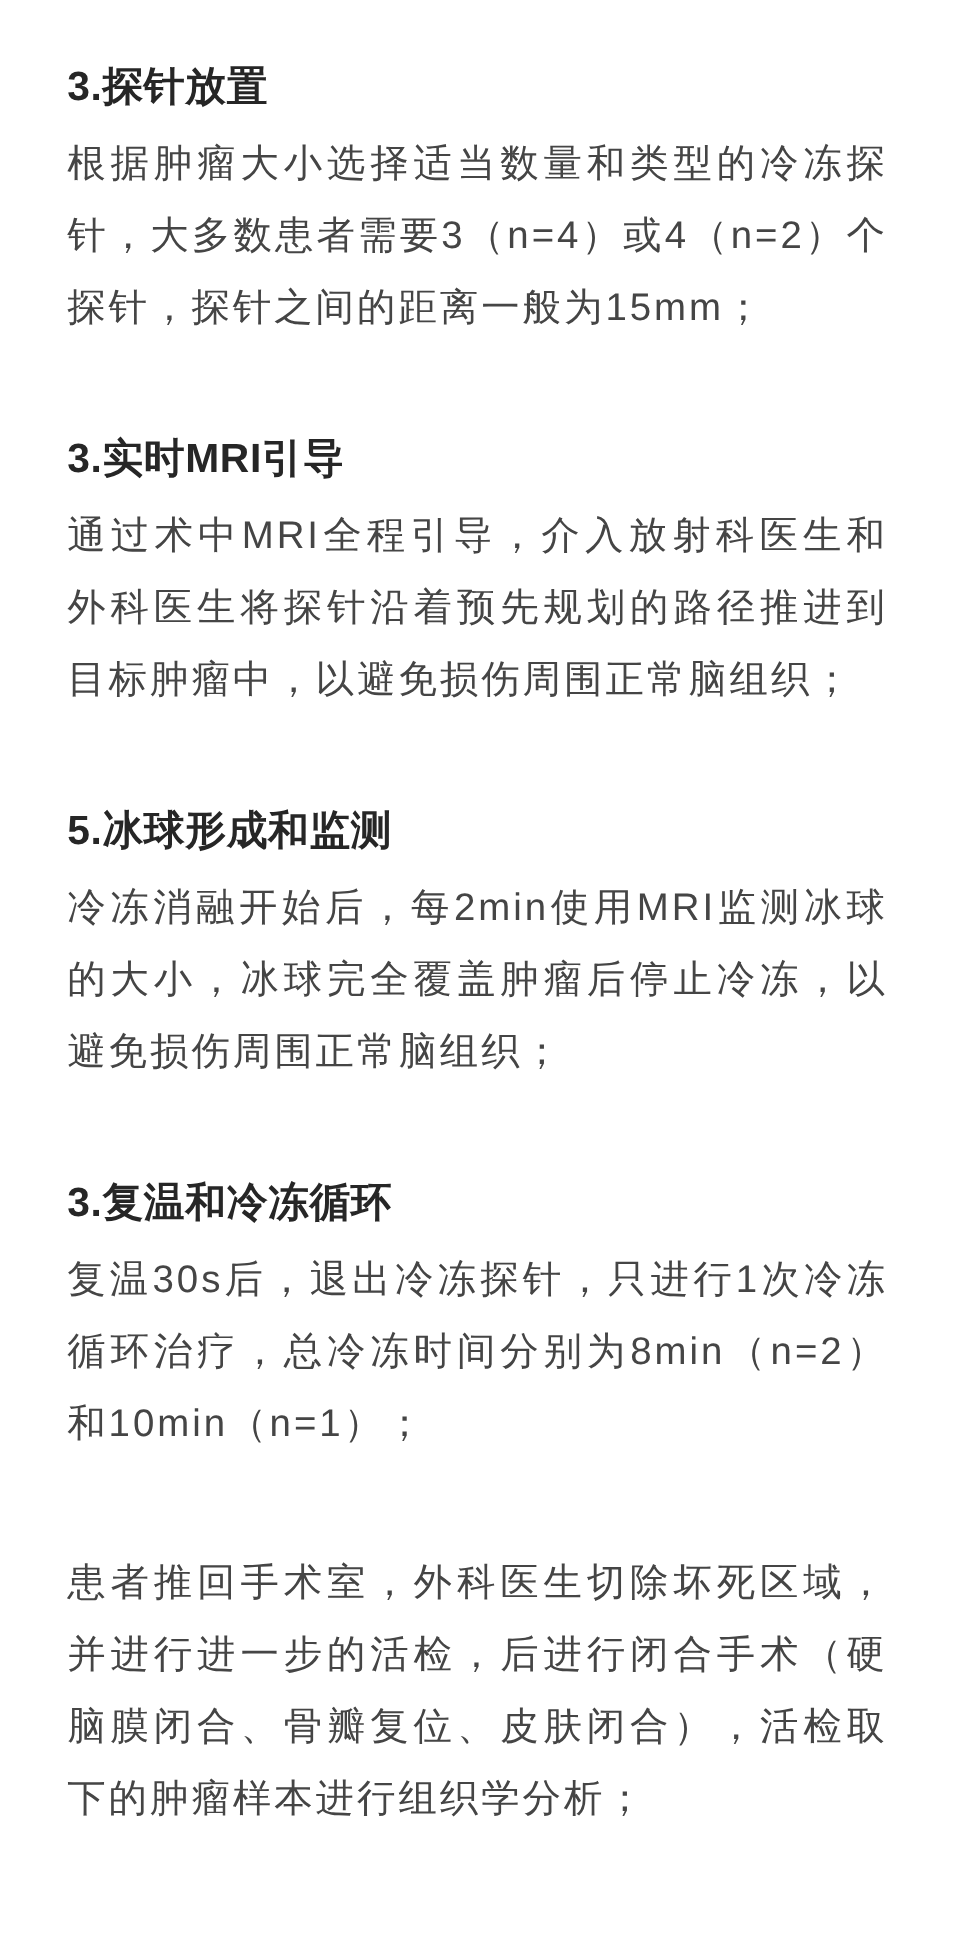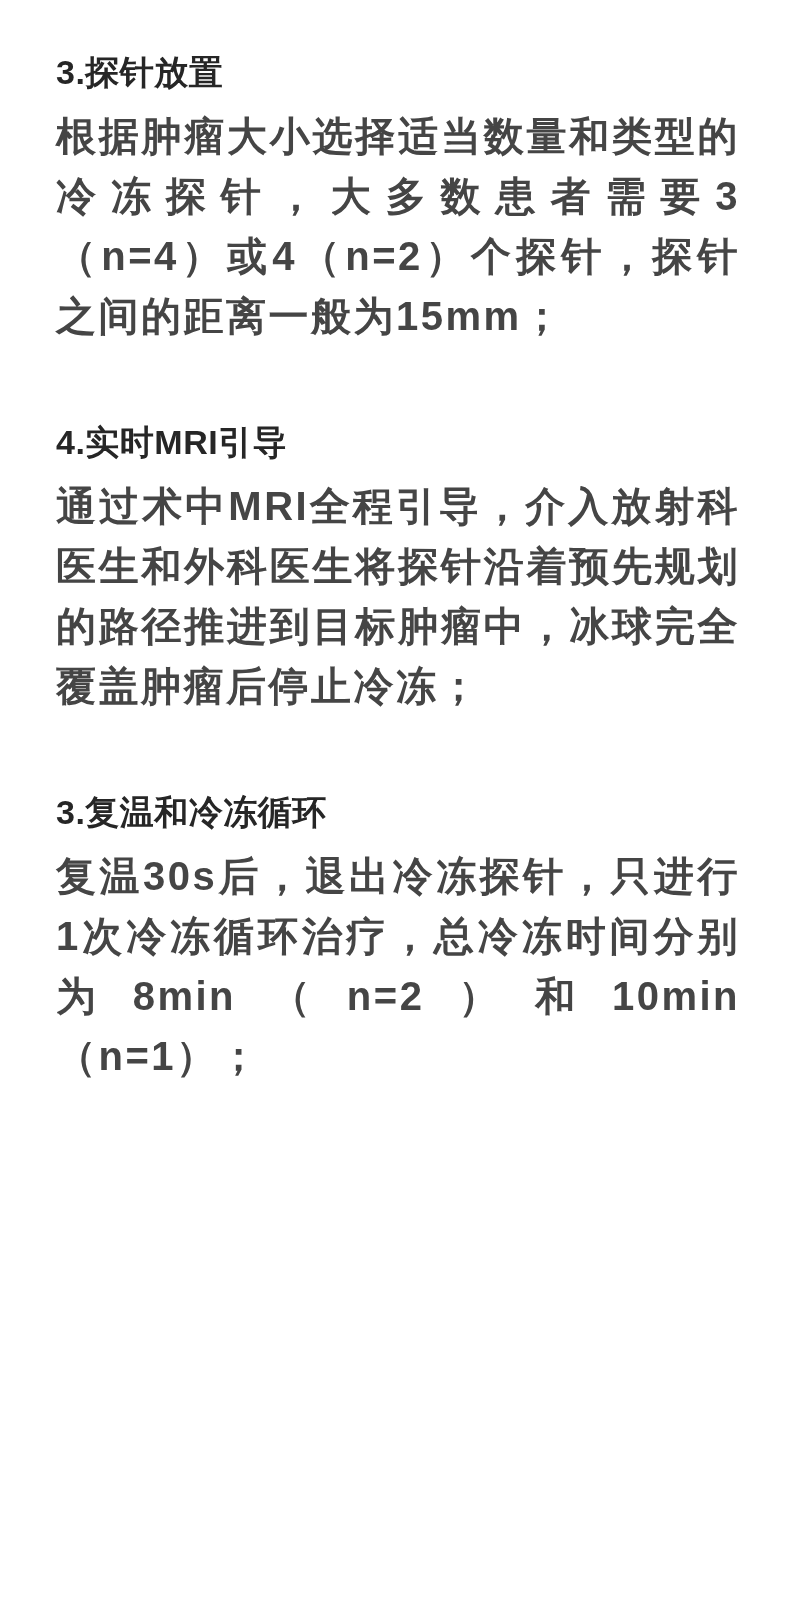--- a/index.html
+++ b/index.html
@@ -27,46 +27,51 @@
   .section-title {
     margin: 0;
     font-size: 34px;
     line-height: 48px;
     font-weight: 700;
     color: #262626;
     letter-spacing: 0.5px;
   }
   .section-body {
     margin: 10px 0 0 0;
-    font-size: 40px;
+    font-size: 32px;
     line-height: 60px;
-    font-weight: 700;
+    font-weight: 400;
     color: #454545;
     letter-spacing: 2.5px;
     text-align: justify;
     text-justify: inter-ideograph;
   }
 </style>
 </head>
 <body>
 
 <div class="article">
 
   <div class="section">
     <h2 class="section-title">3.探针放置</h2>
     <p class="section-body">根据肿瘤大小选择适当数量和类型的冷冻探针，大多数患者需要3（n=4）或4（n=2）个探针，探针之间的距离一般为15mm；</p>
   </div>
 
   <div class="section">
-    <h2 class="section-title">4.实时MRI引导</h2>
-    <p class="section-body">通过术中MRI全程引导，介入放射科医生和外科医生将探针沿着预先规划的路径推进到目标肿瘤中，冰球完全覆盖肿瘤后停止冷冻；</p>
+    <h2 class="section-title">3.实时MRI引导</h2>
+    <p class="section-body">通过术中MRI全程引导，介入放射科医生和外科医生将探针沿着预先规划的路径推进到目标肿瘤中，以避免损伤周围正常脑组织；</p>
   </div>
 
+  <div class="section">
+    <h2 class="section-title">5.冰球形成和监测</h2>
+    <p class="section-body">冷冻消融开始后，每2min使用MRI监测冰球的大小，冰球完全覆盖肿瘤后停止冷冻，以避免损伤周围正常脑组织；</p>
+  </div>
 
   <div class="section">
     <h2 class="section-title">3.复温和冷冻循环</h2>
     <p class="section-body">复温30s后，退出冷冻探针，只进行1次冷冻循环治疗，总冷冻时间分别为8min（n=2）和10min（n=1）；</p>
   </div>
 
   <div class="section">
+    <p class="section-body">患者推回手术室，外科医生切除坏死区域，并进行进一步的活检，后进行闭合手术（硬脑膜闭合、骨瓣复位、皮肤闭合），活检取下的肿瘤样本进行组织学分析；</p>
   </div>
 
 </div>
 
 </body></html>

